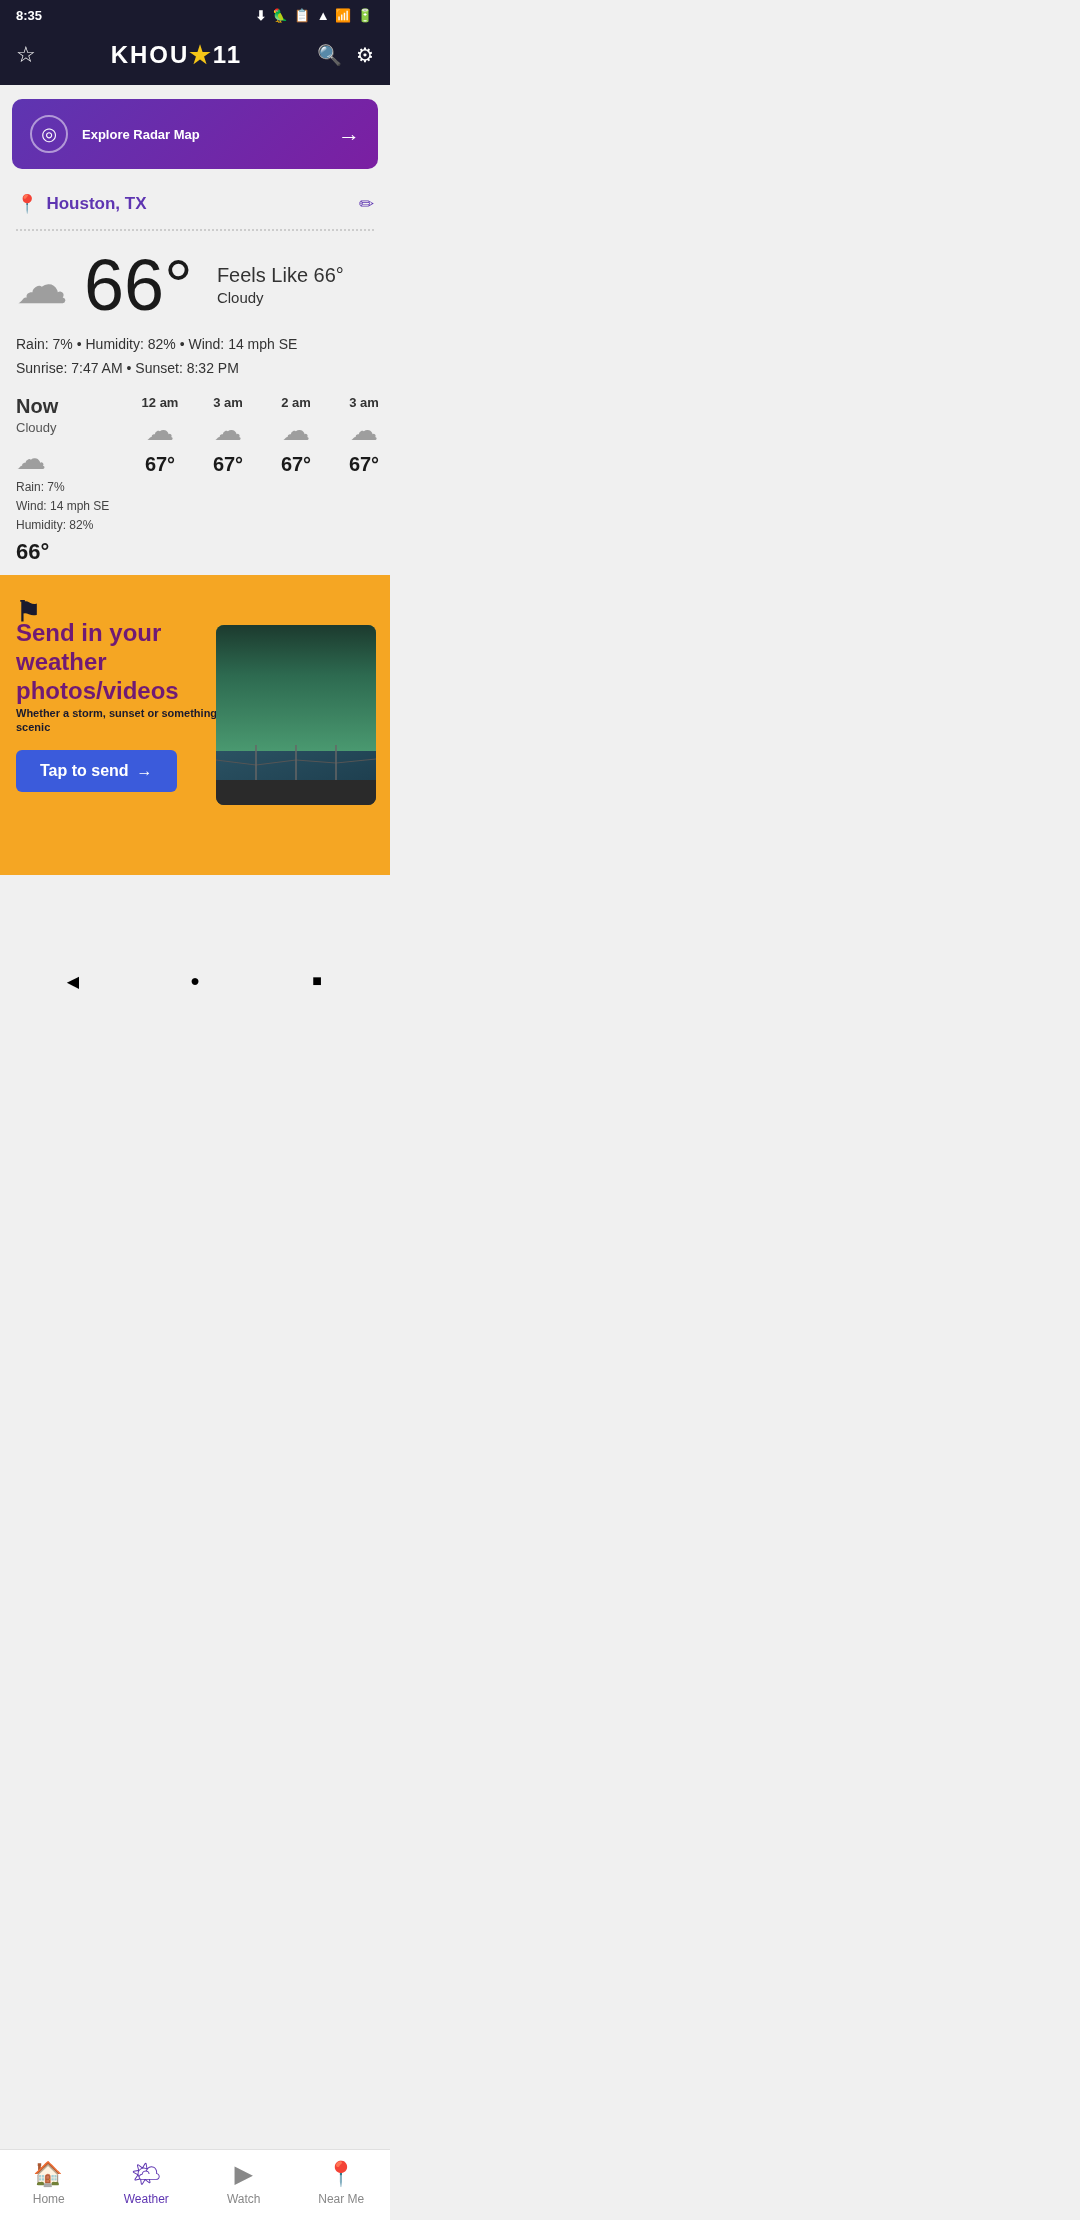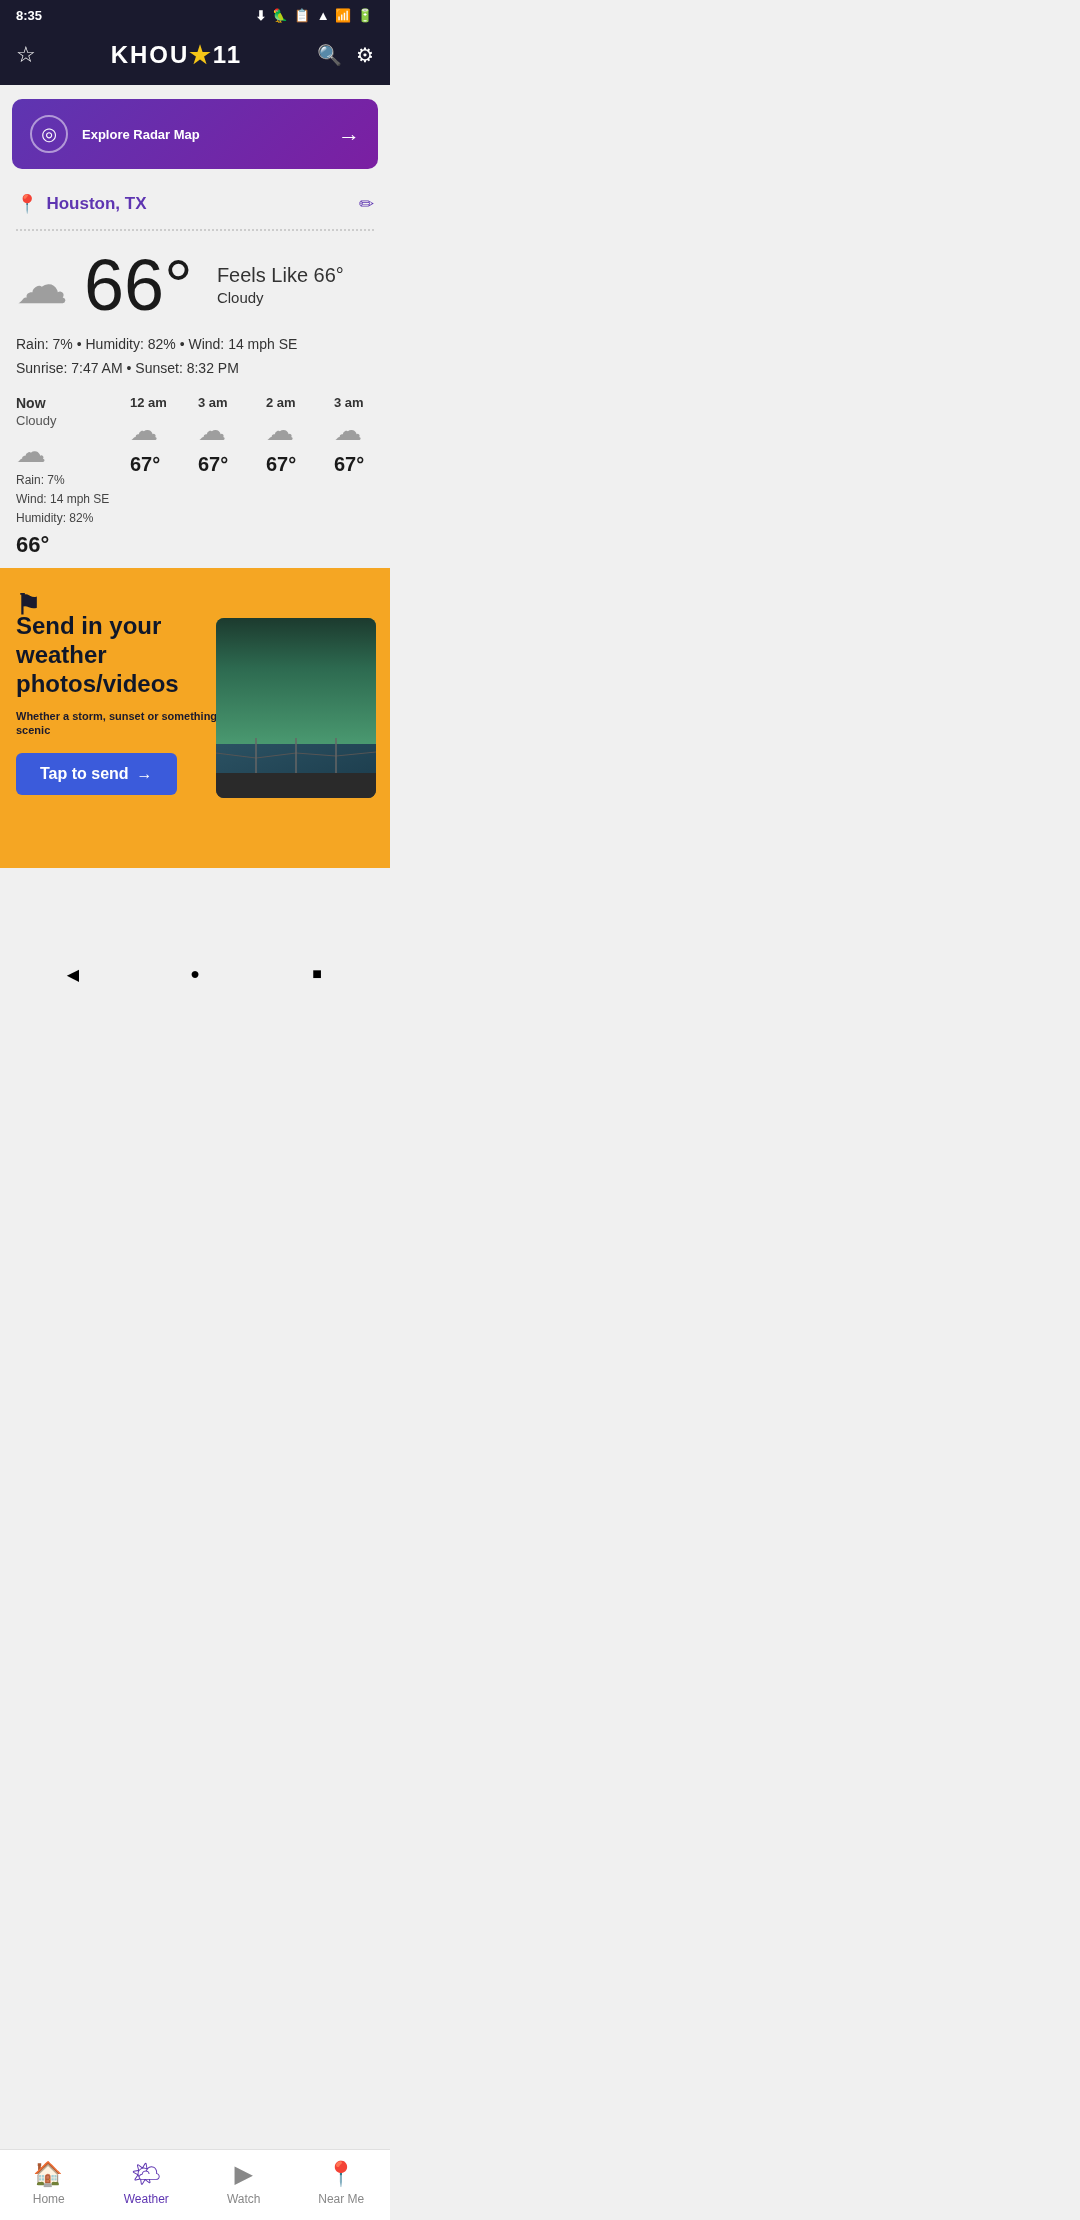--- a/index.html
+++ b/index.html
@@ -183,28 +183,29 @@
     }
     .hourly-scroll {
       display: flex;
       gap: 0;
       padding: 0 16px;
     }
     .now-block {
       min-width: 110px;
       padding-right: 16px;
     }
-    .now-label { font-size: 14px; color: #333; font-weight: 600; margin-bottom: 2px; }
+    .now-label { font-size: 20px; color: #333; font-weight: 600; margin-bottom: 2px; }
     .now-condition { font-size: 13px; color: #555; margin-bottom: 6px; }
     .now-cloud { font-size: 30px; color: #9e9e9e; margin-bottom: 2px; }
     .now-details { font-size: 12px; color: #444; line-height: 1.6; }
     .now-temp { font-size: 22px; font-weight: 700; color: #1a1a1a; margin-top: 4px; }
 
     .hour-block {
       min-width: 68px;
+      text-align: center;
       padding: 0 4px;
     }
     .hour-label { font-size: 13px; color: #333; font-weight: 600; margin-bottom: 4px; }
     .hour-cloud { font-size: 28px; color: #9e9e9e; margin-bottom: 6px; }
     .hour-temp { font-size: 20px; font-weight: 700; color: #1a1a1a; }
 
     
     .ugc-banner {
       background: #f5a623;
       margin: 0;
@@ -219,23 +220,22 @@
       font-size: 28px;
       color: #1a1a2e;
       font-weight: 900;
     }
     .ugc-text-block {
       margin-top: 10px;
     }
     .ugc-headline {
       font-size: 24px;
       font-weight: 900;
-      color: #0f172a;
+      color: #701a75;
       line-height: 1.2;
-      margin-bottom: 10px;
       max-width: 200px;
     }
     .ugc-subtext {
       font-size: 11px;
       font-weight: 700;
       color: #1a1a2e;
       max-width: 210px;
       line-height: 1.3;
       margin-bottom: 16px;
     }

